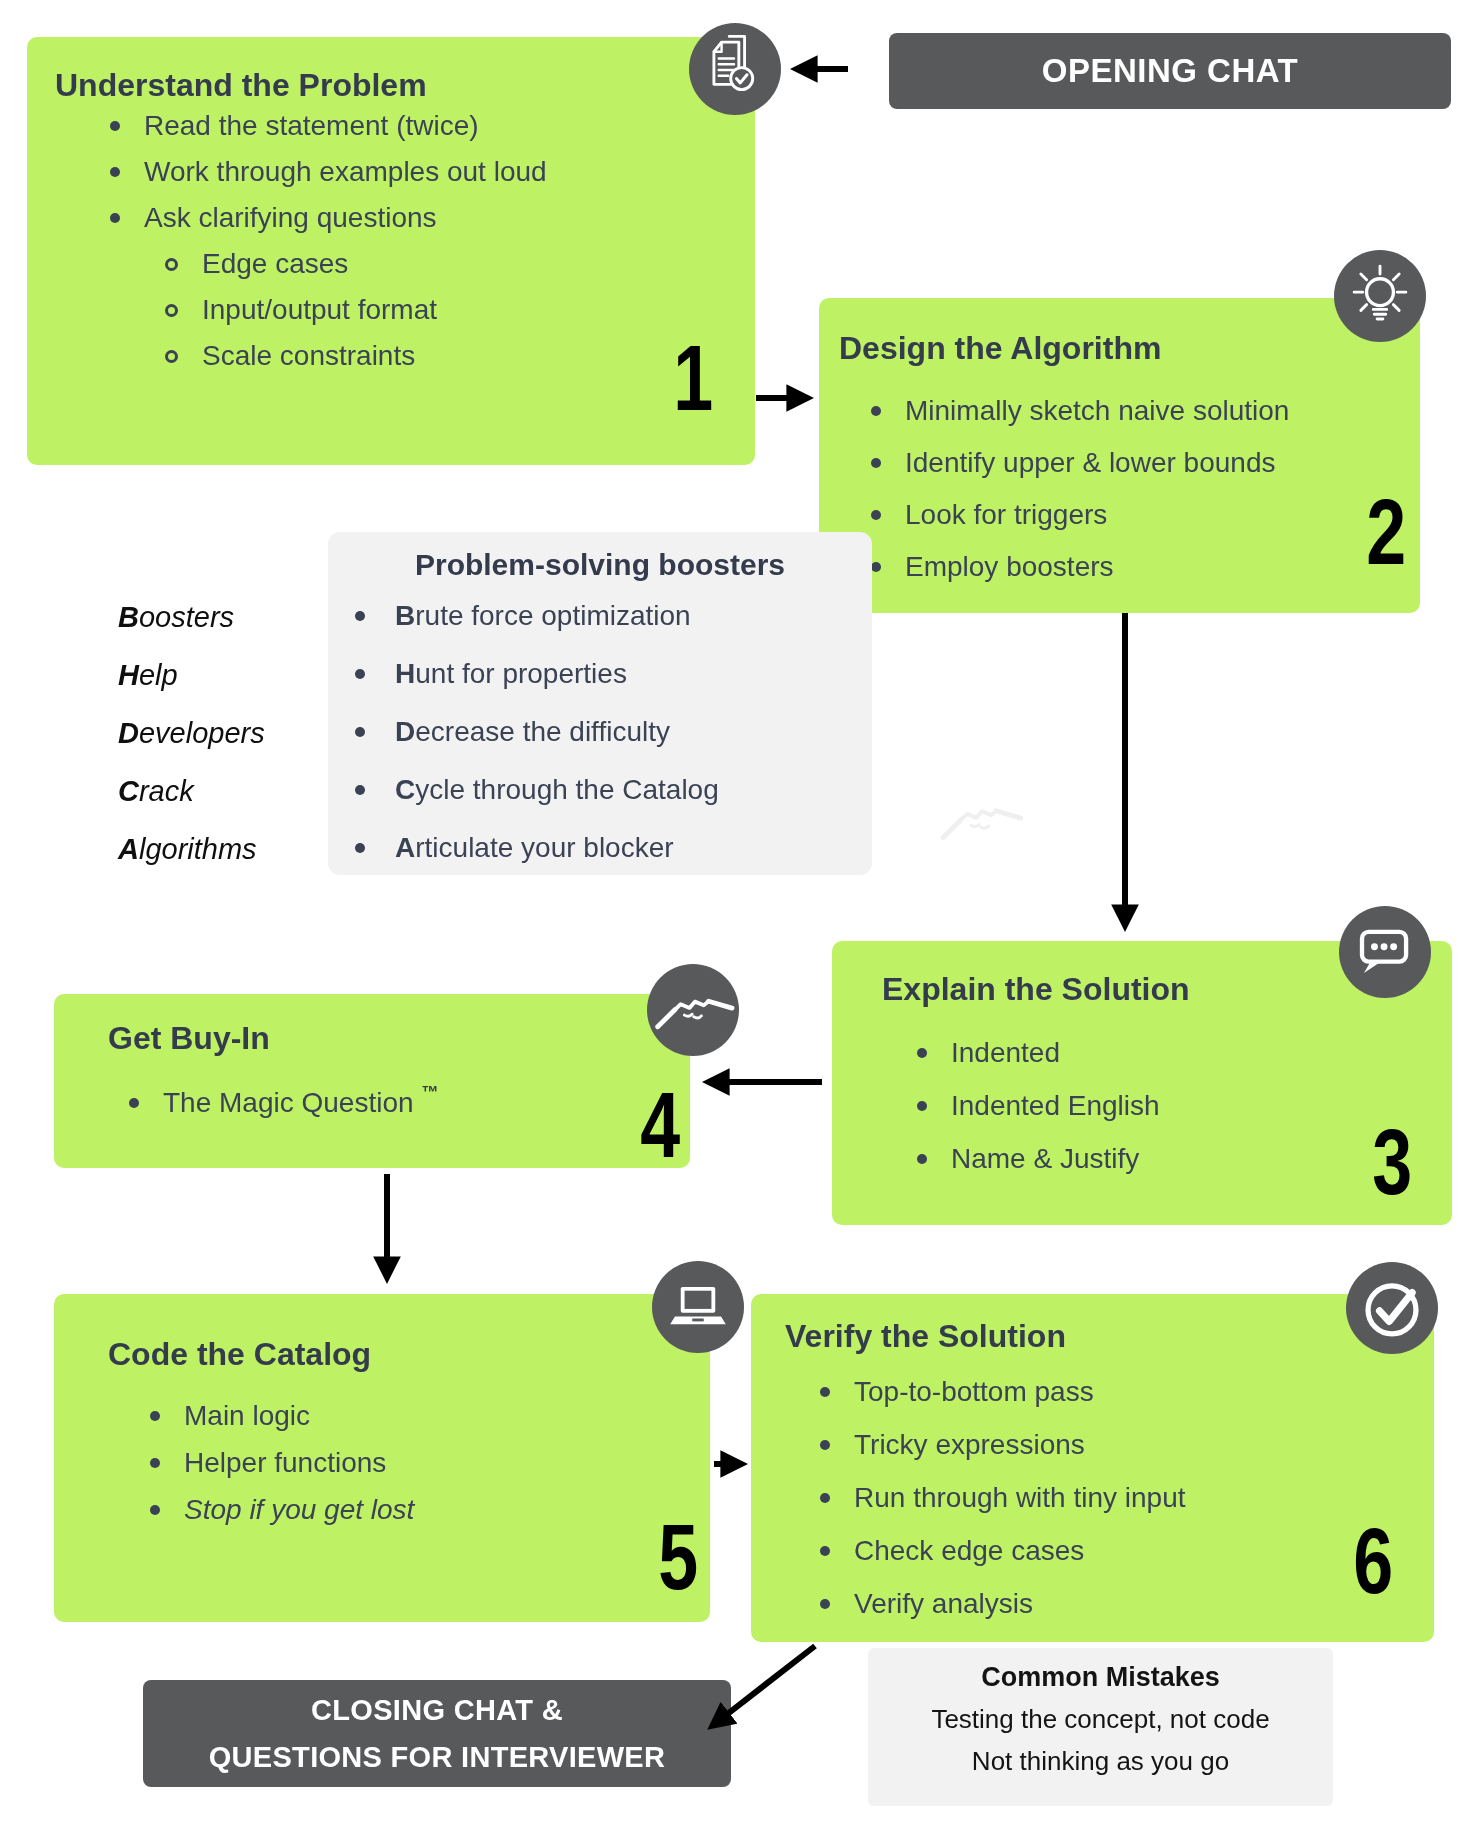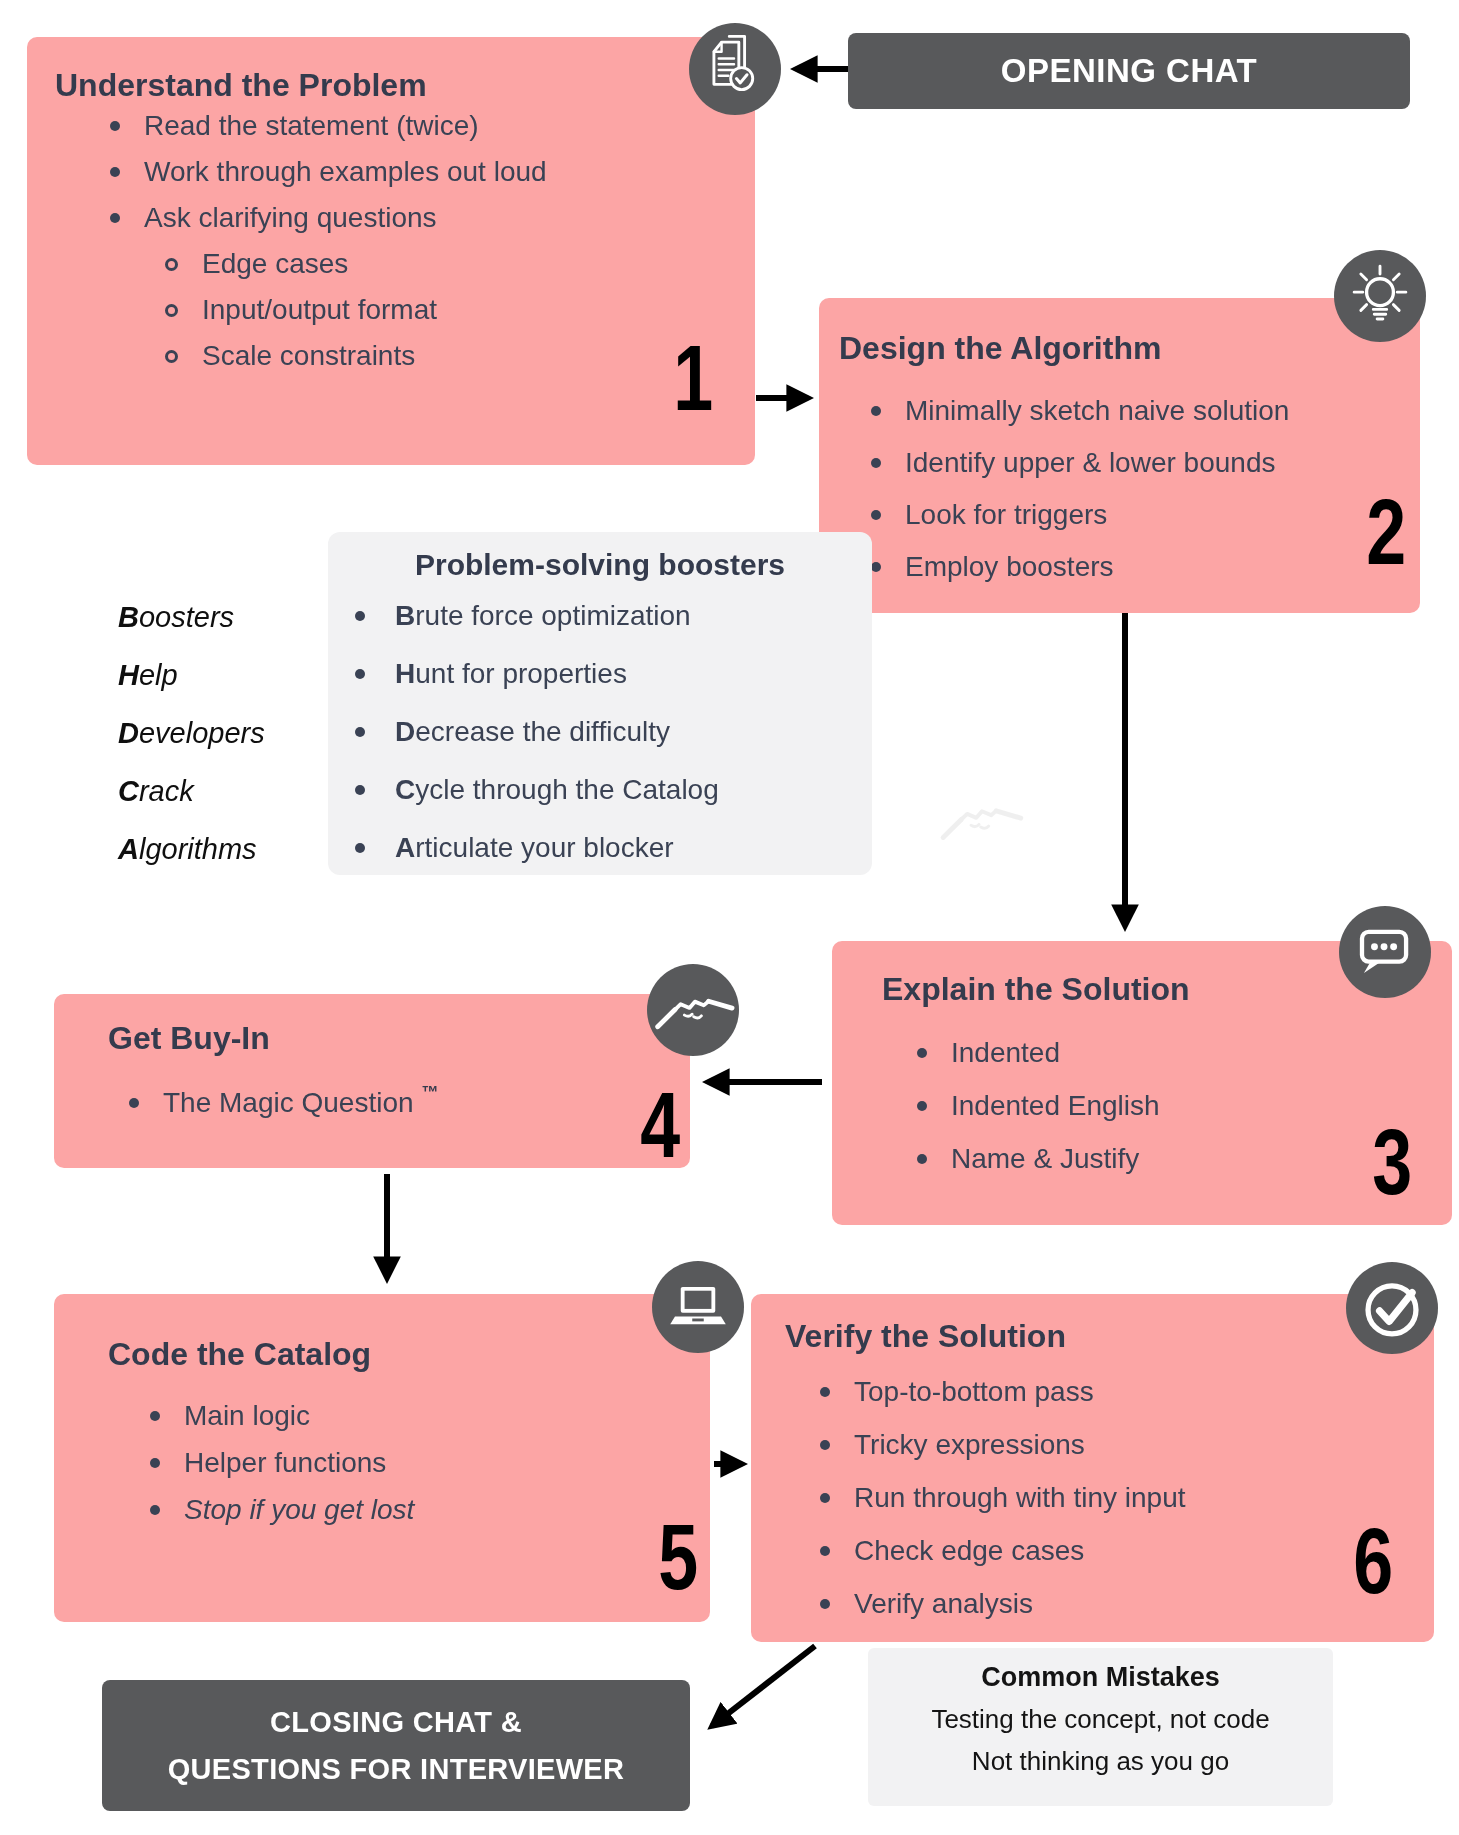--- a/index.html
+++ b/index.html
@@ -1,20 +1,20 @@
 <!DOCTYPE html>
 <html><head>
 <meta charset="utf-8">
 <style>
   html,body{margin:0;padding:0;background:#fff;}
   #canvas{
     position:relative;width:1459px;height:1835px;background:#ffffff;overflow:hidden;
     font-family:"Liberation Sans","DejaVu Sans",sans-serif;
   }
-  .box{position:absolute;background:#fca5a5;border-radius:10px;}
+  .box{position:absolute;background:#bef264;border-radius:10px;}
   #box1{left:27px;top:37px;width:728px;height:428px;}
   #box2{left:819px;top:298px;width:601px;height:315px;}
   #box3{left:832px;top:941px;width:620px;height:284px;}
   #box4{left:54px;top:994px;width:636px;height:174px;}
   #box5{left:54px;top:1294px;width:656px;height:328px;}
   #box6{left:751px;top:1294px;width:683px;height:348px;}
 
   .box-title{position:absolute;font-size:32px;font-weight:700;color:#343b4d;white-space:nowrap;}
   #box1 .box-title{left:28px;top:30px;}
   #box2 .box-title{left:20px;top:32px;}
@@ -55,23 +55,23 @@
   #boosters li{height:58px;}
   #boosters .dot{margin-right:30px;}
   .lead{font-weight:700;}
 
   
   #acrostic{position:absolute;left:118px;top:588px;font-size:29px;font-style:italic;color:#0f0f0f;}
   #acrostic .acro-row{height:58px;display:flex;align-items:center;white-space:nowrap;}
   #acrostic .lead{font-weight:700;font-style:italic;}
 
   
-  .dark-pill{position:absolute;background:#58595b;border-radius:8px;color:#fff;display:flex;align-items:center;justify-content:center;text-align:center;}
+  .dark-pill{position:absolute;background:#58595b;border-radius:8px;color:#fff;display:flex;align-items:center;justify-content:center;text-align:center;margin-left:41px;}
   #opening{left:848px;top:33px;width:562px;height:76px;font-size:33px;font-weight:700;letter-spacing:.5px;}
-  #closing{left:102px;top:1680px;width:588px;height:131px;font-size:29px;font-weight:700;flex-direction:column;line-height:47px;letter-spacing:.3px;}
+  #closing{left:102px;top:1680px;width:588px;height:107px;font-size:29px;font-weight:700;flex-direction:column;line-height:47px;letter-spacing:.3px;}
 
   
   #mistakes{position:absolute;left:868px;top:1648px;width:465px;height:158px;background:#f2f2f3;border-radius:6px;text-align:center;color:#141414;}
   #mistakes .panel-title{font-size:27px;font-weight:700;margin-top:14px;}
   #mistakes .line{font-size:26px;margin-top:11px;}
 
   
   .icon-circle{position:absolute;width:92px;height:92px;border-radius:50%;background:#58595b;display:flex;align-items:center;justify-content:center;}
   #icon1{left:689px;top:23px;}
   #icon2{left:1334px;top:250px;}

